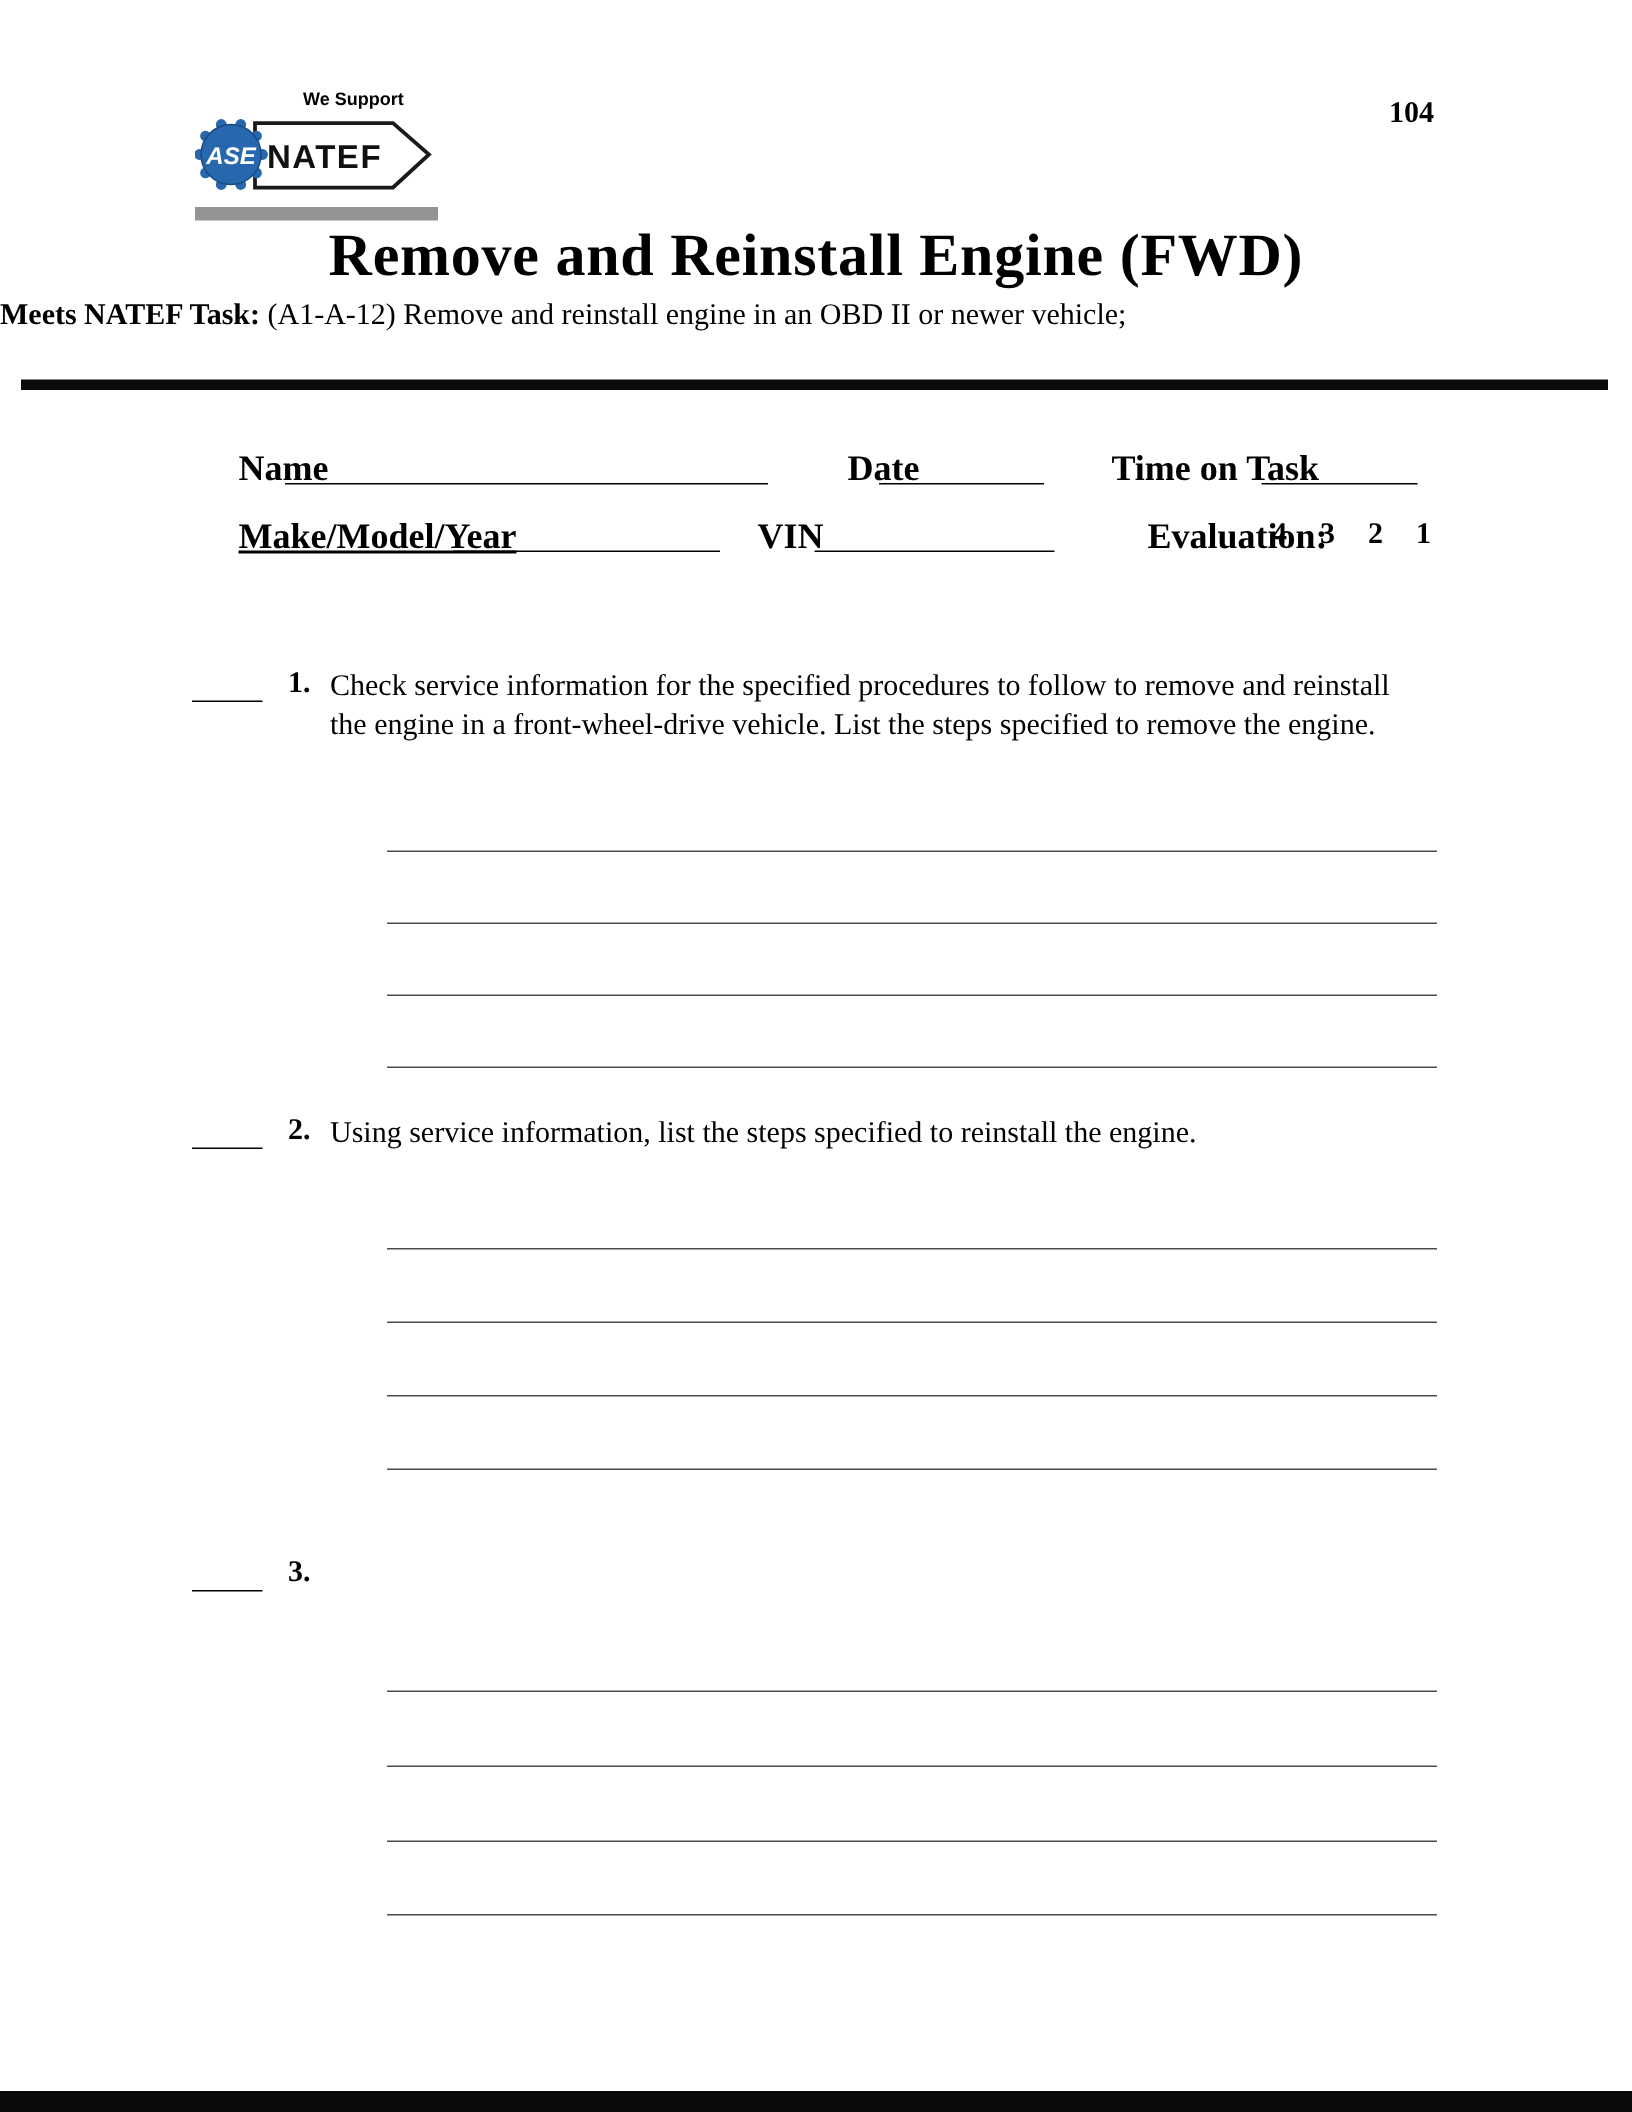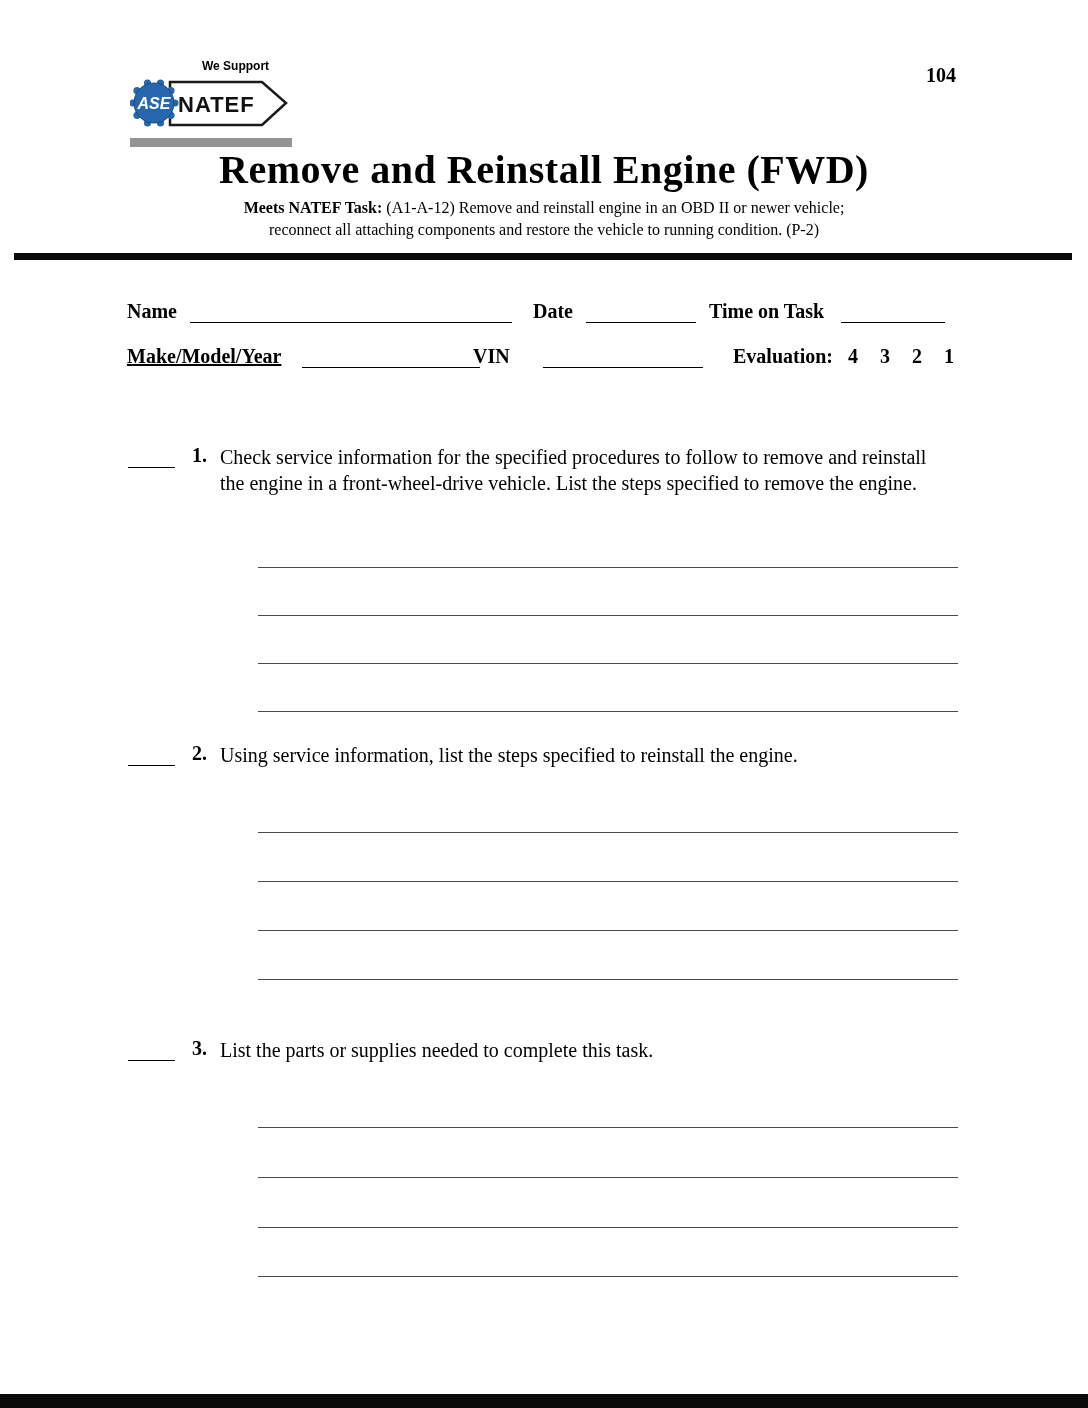--- a/index.html
+++ b/index.html
@@ -14,25 +14,25 @@
   }
   .abs{position:absolute;}
   .bold{font-weight:bold;}
   .page-number{font-size:20px;font-weight:bold;text-align:center;}
   .title{
     width:100%;text-align:center;
     font-size:40px;font-weight:bold;
     letter-spacing:.5px;
   }
   .subtitle{
-    width:100%;text-align:center;
-    font-size:16px;line-height:1.35;
+    width:100%;text-align:left;
+    font-size:20px;line-height:1.35;
   }
   .rule{background:#0a0a0a;}
-  .label{font-size:20px;font-weight:bold;white-space:nowrap;}
+  .label{font-size:24px;font-weight:bold;white-space:nowrap;margin-left:32px;}
   .blank{
     display:inline-block;
     border-bottom:1.8px solid #000;
     height:22px;
   }
   .score-blank{
     border-bottom:1.8px solid #000;
     height:22px;
   }
   .qnum{font-size:20px;font-weight:bold;}
@@ -76,21 +76,20 @@
     </svg>
     <div class="logo-gray" style="position:absolute;left:0;top:82px;width:162px;height:9px;"></div>
   </div>
 
   <div class="abs title" style="left:0;top:146px;">Remove and Reinstall Engine (FWD)</div>
 
   <div class="abs subtitle" style="left:0;top:197px;">
     <span class="bold">Meets NATEF Task:</span>
     <span>(A1-A-12)  Remove and reinstall engine in an OBD II or newer vehicle;</span>
     <br>
-    <span>reconnect all attaching components and restore the vehicle to running condition. (P-2)</span>
   </div>
 
   <div class="abs rule" style="left:14px;top:253px;width:1058px;height:7px;"></div>
 
   <div class="abs label" style="left:127px;top:300px;">Name</div>
   <div class="abs blank" style="left:190px;top:300px;width:322px;"></div>
 
   <div class="abs label" style="left:533px;top:300px;">Date</div>
   <div class="abs blank" style="left:586px;top:300px;width:110px;"></div>
 
@@ -124,21 +123,20 @@
   <div class="abs qnum" style="left:192px;top:742px;">2.</div>
   <div class="abs qtext" style="left:220px;top:742px;width:730px;">Using service information, list the steps specified to reinstall the engine.</div>
 
   <div class="abs ans-line" style="left:258px;top:832px;width:700px;"></div>
   <div class="abs ans-line" style="left:258px;top:881px;width:700px;"></div>
   <div class="abs ans-line" style="left:258px;top:930px;width:700px;"></div>
   <div class="abs ans-line" style="left:258px;top:979px;width:700px;"></div>
 
   <div class="abs score-blank" style="left:128px;top:1038px;width:47px;"></div>
   <div class="abs qnum" style="left:192px;top:1037px;">3.</div>
-  <div class="abs qtext" style="left:220px;top:1037px;width:730px;">List the parts or supplies needed to complete this task.</div>
 
   <div class="abs ans-line" style="left:258px;top:1127px;width:700px;"></div>
   <div class="abs ans-line" style="left:258px;top:1177px;width:700px;"></div>
   <div class="abs ans-line" style="left:258px;top:1227px;width:700px;"></div>
   <div class="abs ans-line" style="left:258px;top:1276px;width:700px;"></div>
 
   <div class="abs footer-bar" style="left:0;top:1394px;width:1088px;height:14px;"></div>
 
 </div>
 

